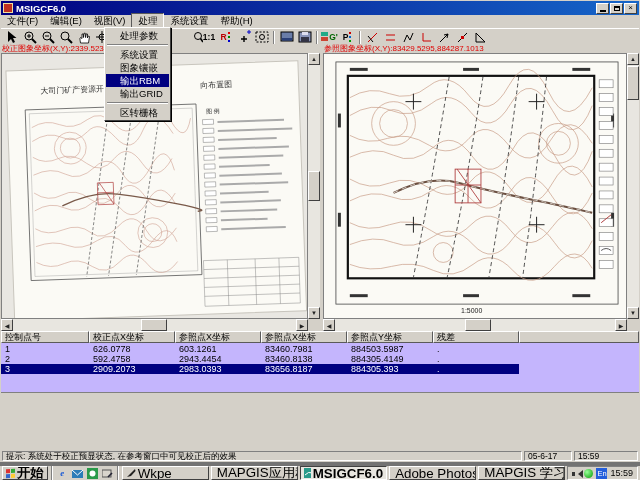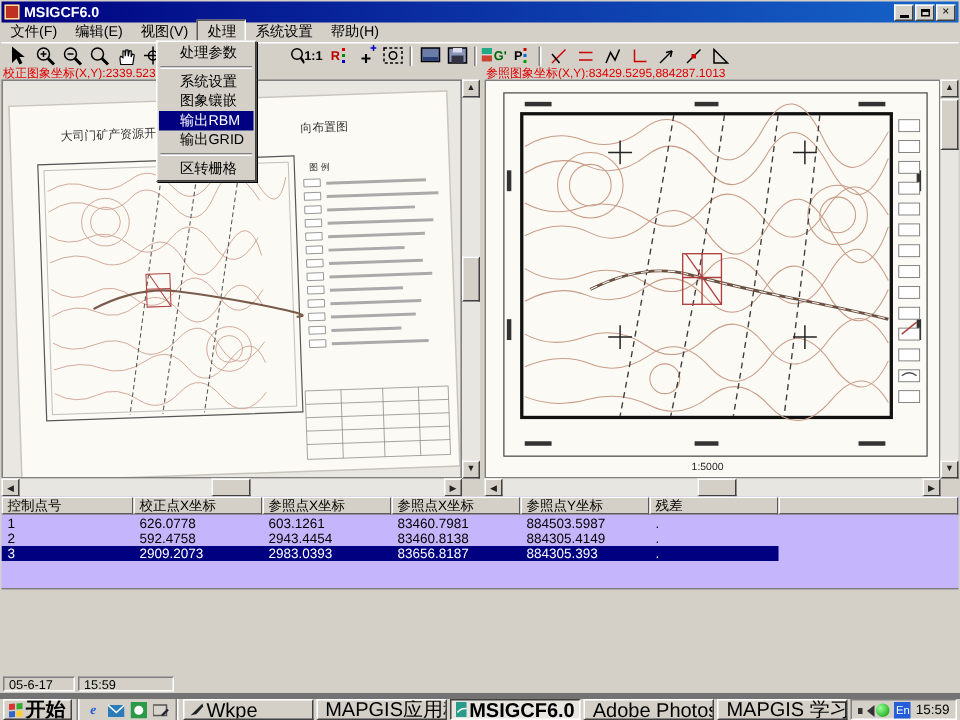--- a/index.html
+++ b/index.html
@@ -463,20 +463,21 @@
       <span class="gc" style="left:174px;width:86px;">2983.0393</span>
       <span class="gc" style="left:260px;width:86px;">83656.8187</span>
       <span class="gc" style="left:346px;width:86px;">884305.393</span>
       <span class="gc" style="left:432px;width:86px;">.</span>
     </div>
   </div>
 
   <div class="filler"></div>
 
   <div class="statusbar">
+    <span class="scell" style="flex:1;">提示: 系统处于校正预显状态, 在参考窗口中可见校正后的效果</span>
     <span class="scell" style="width:48px;">05-6-17</span>
     <span class="scell" style="width:64px;">15:59</span>
   </div>
 
   <div class="dropdown">
     <div class="dd-item">处理参数</div>
     <div class="dd-sep"></div>
     <div class="dd-item">系统设置</div>
     <div class="dd-item">图象镶嵌</div>
     <div class="dd-item hl">输出RBM</div>

